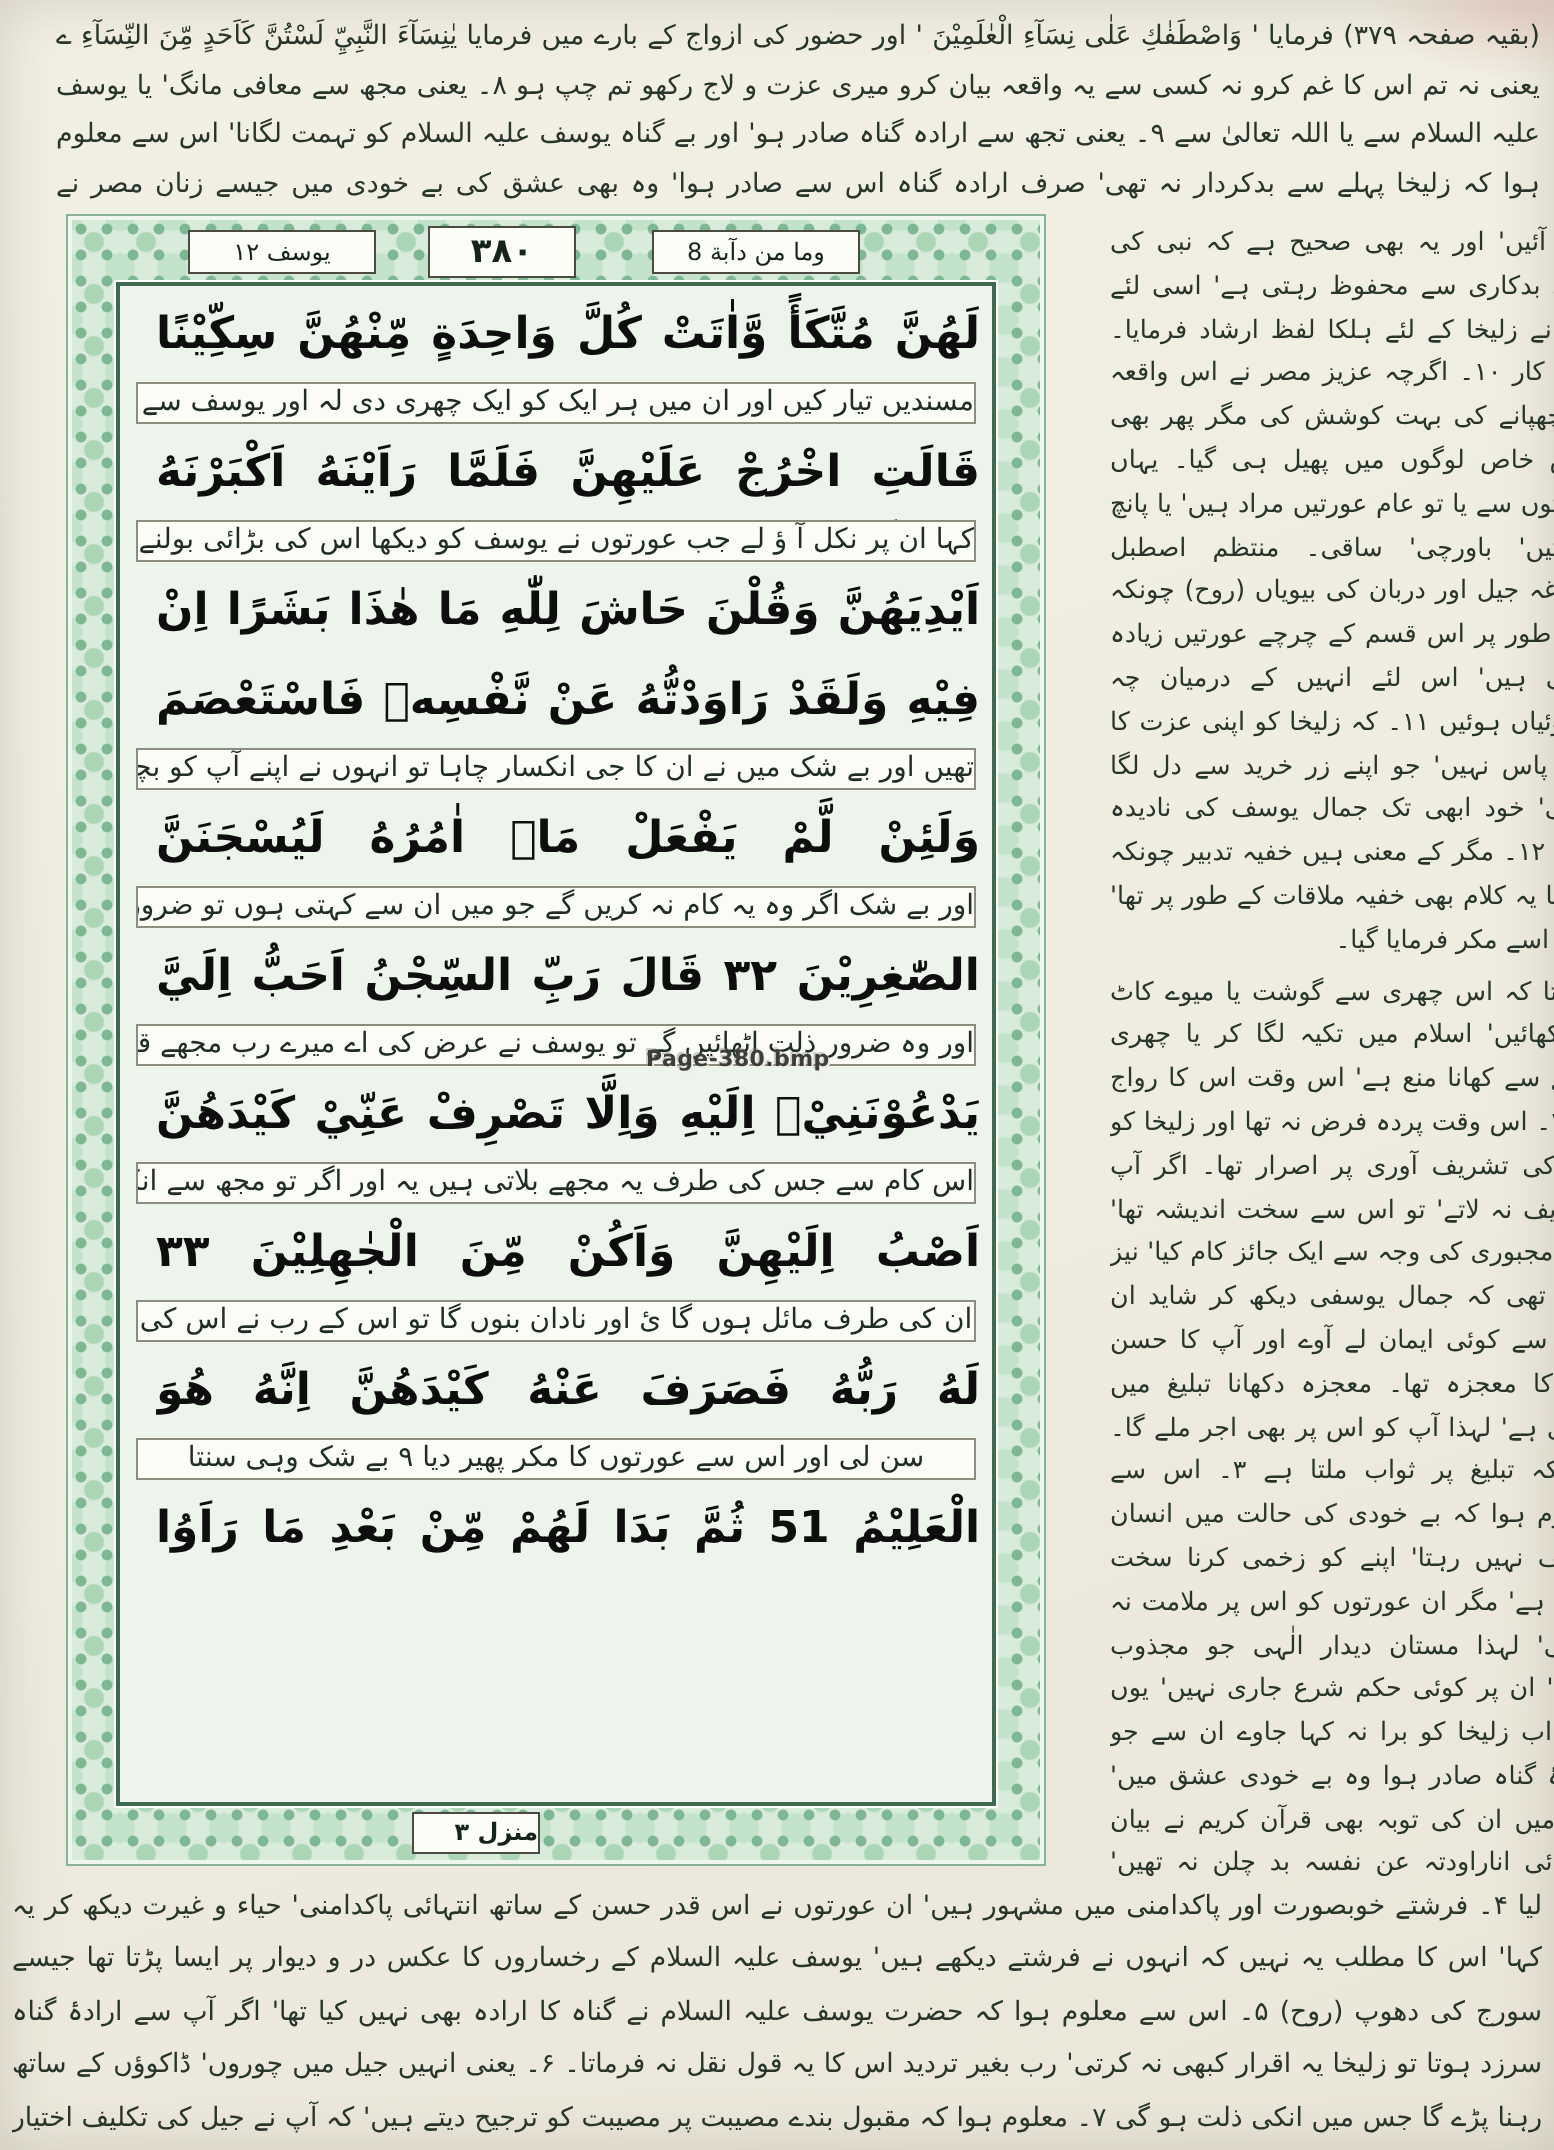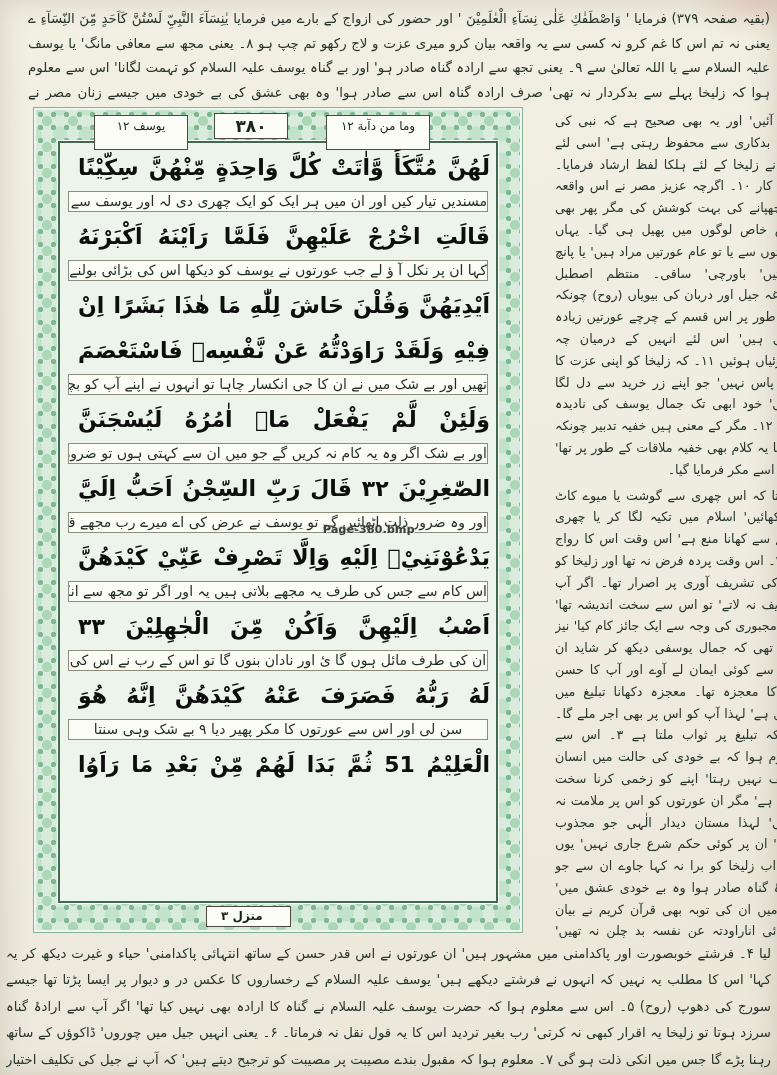--- a/index.html
+++ b/index.html
@@ -41,21 +41,21 @@
     box-shadow:inset 0 0 0 2px #eef6ef;
   }
   .frame-inner{
     position:absolute;left:24px;right:24px;top:33px;bottom:29px;
     background:#edf4ec;
     border:2px solid #3f6a50;
     box-shadow:0 0 0 1px #ffffff;
     padding:3px 6px;box-sizing:border-box;overflow:hidden;
   }
   .hdr-box{
-    position:absolute;top:7px;height:35px;background:#fdfdf8;
+    position:absolute;top:7px;height:22px;background:#fdfdf8;
     border:1px solid #4a4a40;box-sizing:border-box;
     font-size:12px;line-height:20px;text-align:center;color:#15241a;
     z-index:4;white-space:nowrap;overflow:hidden;
   }
   .hdr-juz{left:292px;width:104px;}
   .hdr-num{left:180px;width:74px;top:5px;height:26px;font-size:17px;font-weight:bold;line-height:24px;}
   .hdr-surah{left:60px;width:94px;}
 
   .verse-row{margin:0;}
   .arabic-line{
@@ -63,23 +63,23 @@
     direction:rtl;font-weight:bold;font-size:22px;line-height:44px;
     color:#0e0e0e;text-align:justify;text-align-last:justify;margin-left:12px;-moz-text-align-last:justify;
   }
   .urdu-strip{
     height:21px;margin:0 2px 3px 2px;overflow:hidden;box-sizing:border-box;
     background:#fcfcf7;border:1px solid #8d8d7c;
     font-size:14px;line-height:18px;text-align:center;white-space:nowrap;
     color:#1f2d22;direction:rtl;
   }
   .manzil-badge{
-    position:absolute;left:172px;bottom:5px;width:85px;height:21px;z-index:4;
+    position:absolute;left:172px;bottom:5px;width:64px;height:21px;z-index:4;
     background:#fdfdf8;border:1px solid #4a4a40;box-sizing:border-box;
-    font-size:12px;line-height:19px;text-align:left;font-weight:bold;color:#15241a;direction:rtl;padding-left:14px;
+    font-size:12px;line-height:19px;text-align:right;font-weight:bold;color:#15241a;direction:rtl;
   }
 
   
   .right-col{
     position:absolute;left:555px;top:110px;width:245px;height:828px;
     font-size:12.7px;line-height:21.8px;text-align:justify;overflow:hidden;
   }
   .right-col p{margin:0 0 4px 0;}
   .bottom-text{
     position:absolute;left:6px;top:941px;width:765px;height:130px;
@@ -94,21 +94,21 @@
   }
 </style>
 </head>
 <body>
 
 <div class="page">
 
   <div class="top-text urdu">(بقیہ صفحہ ۳۷۹) فرمایا ' وَاصْطَفٰكِ عَلٰى نِسَآءِ الْعٰلَمِيْنَ ' اور حضور کی ازواج کے بارے میں فرمایا يٰنِسَآءَ النَّبِيِّ لَسْتُنَّ كَاَحَدٍ مِّنَ النِّسَآءِ ے یعنی نہ تم اس کا غم کرو نہ کسی سے یہ واقعہ بیان کرو میری عزت و لاج رکھو تم چپ ہو ۸۔ یعنی مجھ سے معافی مانگ' یا یوسف علیہ السلام سے یا اللہ تعالیٰ سے ۹۔ یعنی تجھ سے ارادہ گناہ صادر ہو' اور بے گناہ یوسف علیہ السلام کو تہمت لگانا' اس سے معلوم ہوا کہ زلیخا پہلے سے بدکردار نہ تھی' صرف ارادہ گناہ اس سے صادر ہوا' وہ بھی عشق کی بے خودی میں جیسے زنان مصر نے مجبوری عشق میں ہاتھ کاٹ لئے پھر بعد میں زلیخا نے توبہ کر لی۔ جس کا ذکر آگے آ رہا ہے' لہذا یہ بھی درست ہے کہ بعد میں زلیخا یوسف علیہ السلام کے نکاح</div>
 
   <div class="frame">
-    <div class="hdr-box hdr-juz urdu">وما من دآبة ۱۲</div>
+    <div class="hdr-box hdr-juz urdu">وما من دآبة 8</div>
     <div class="hdr-box hdr-num urdu">۳۸۰</div>
     <div class="hdr-box hdr-surah urdu">یوسف ۱۲</div>
 
     <div class="frame-inner">
       <div class="verse-row">
         <div class="arabic-line">لَهُنَّ مُتَّكَأً وَّاٰتَتْ كُلَّ وَاحِدَةٍ مِّنْهُنَّ سِكِّيْنًا وَّ</div>
         <div class="urdu-strip">مسندیں تیار کیں اور ان میں ہر ایک کو ایک چھری دی لہ اور یوسف سے کہا</div>
       </div>
       <div class="verse-row">
         <div class="arabic-line">قَالَتِ اخْرُجْ عَلَيْهِنَّ فَلَمَّا رَاَيْنَهُ اَكْبَرْنَهُ وَقَطَّعْنَ</div>

